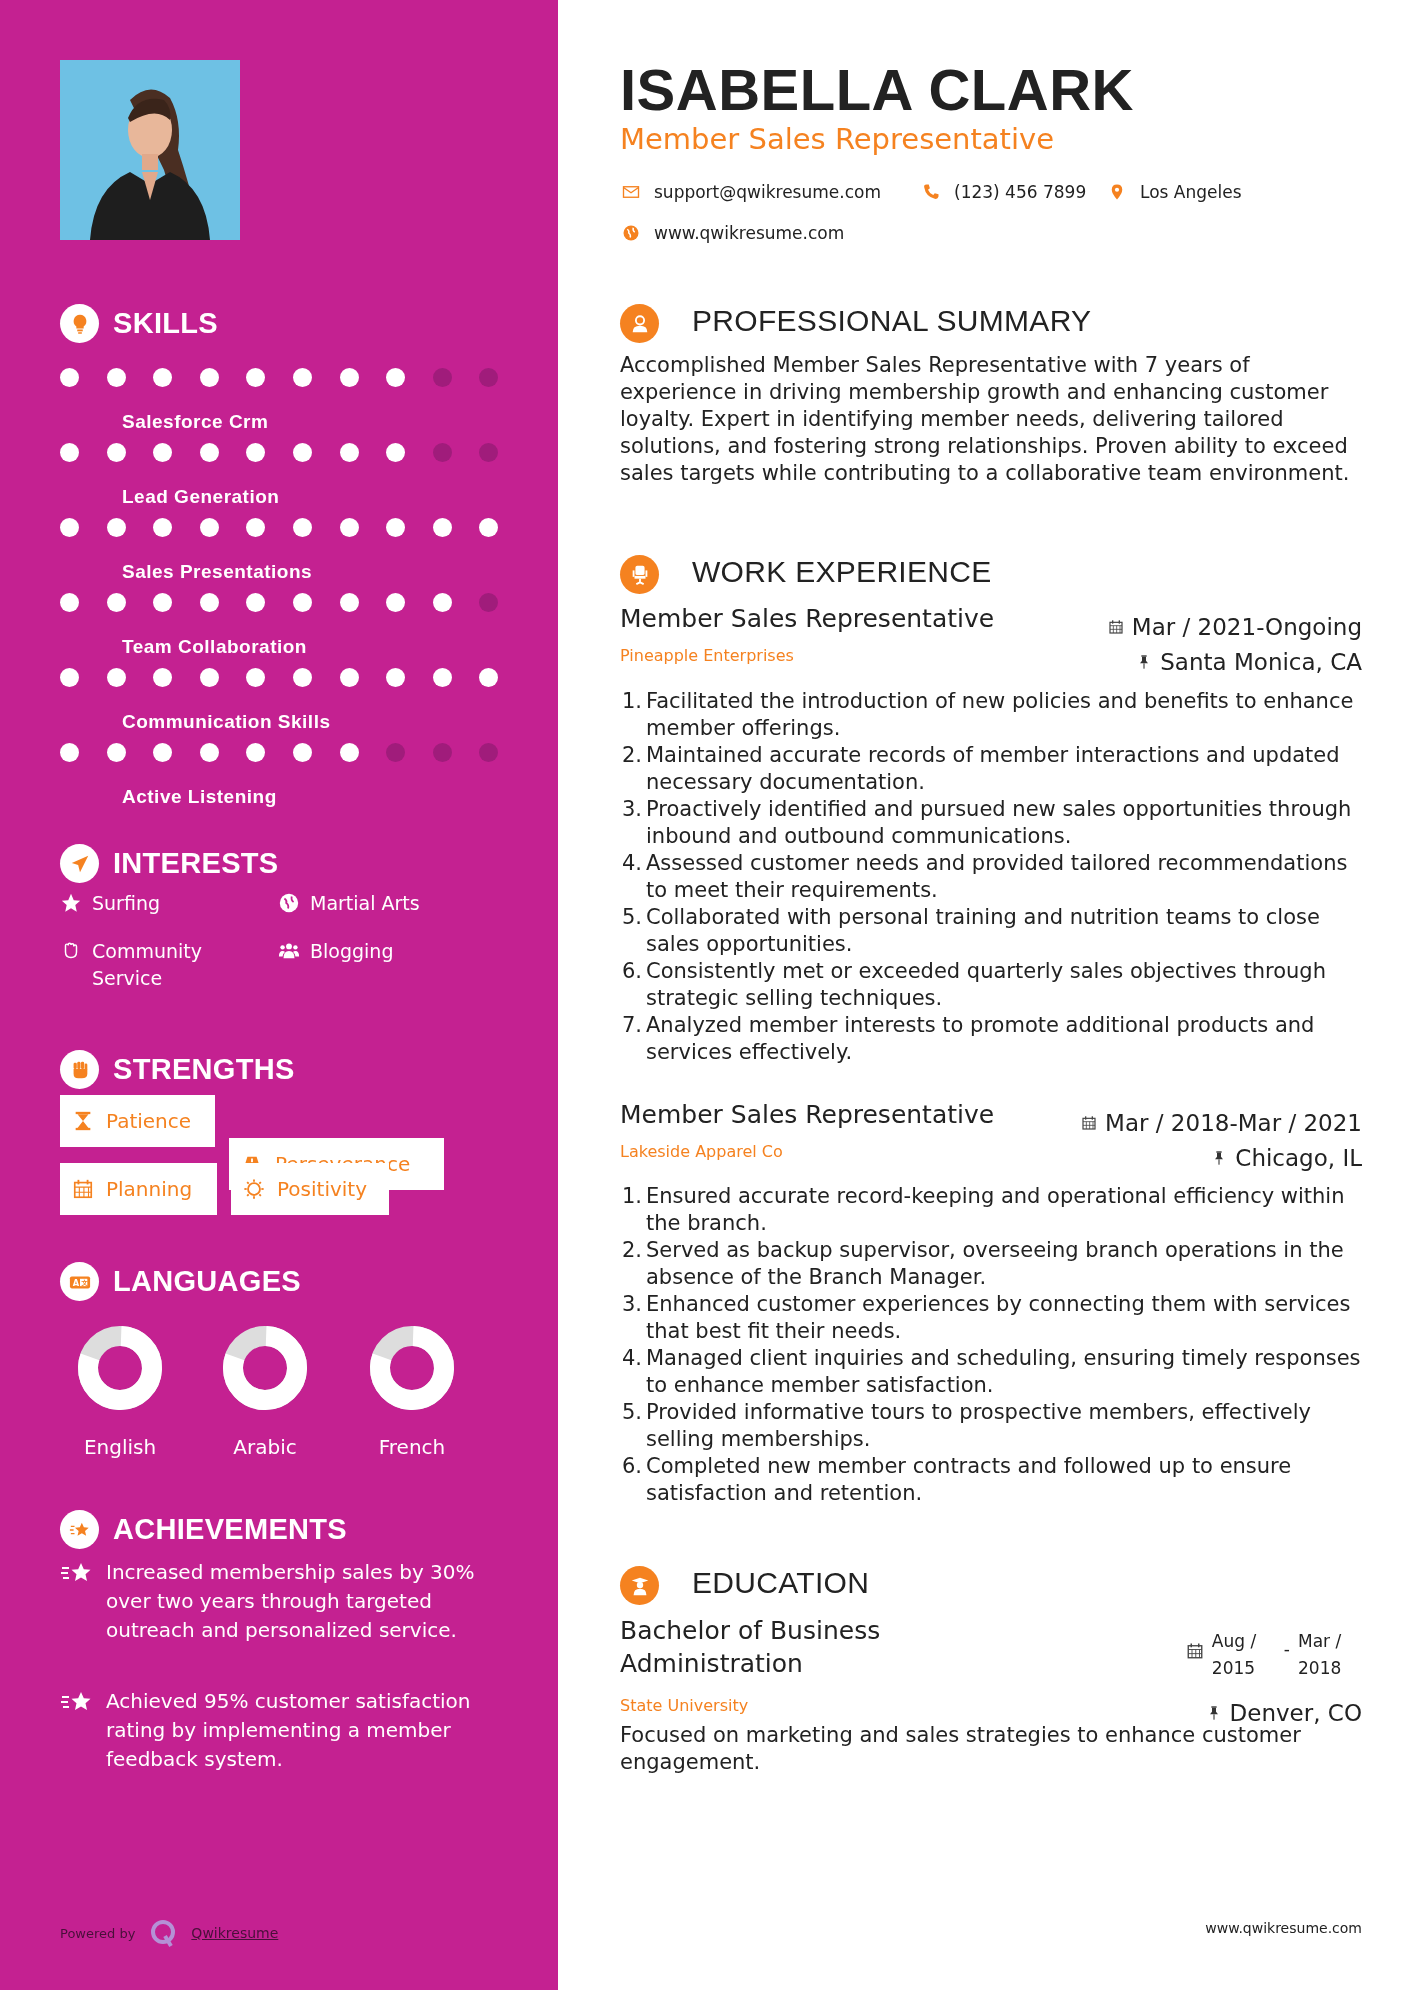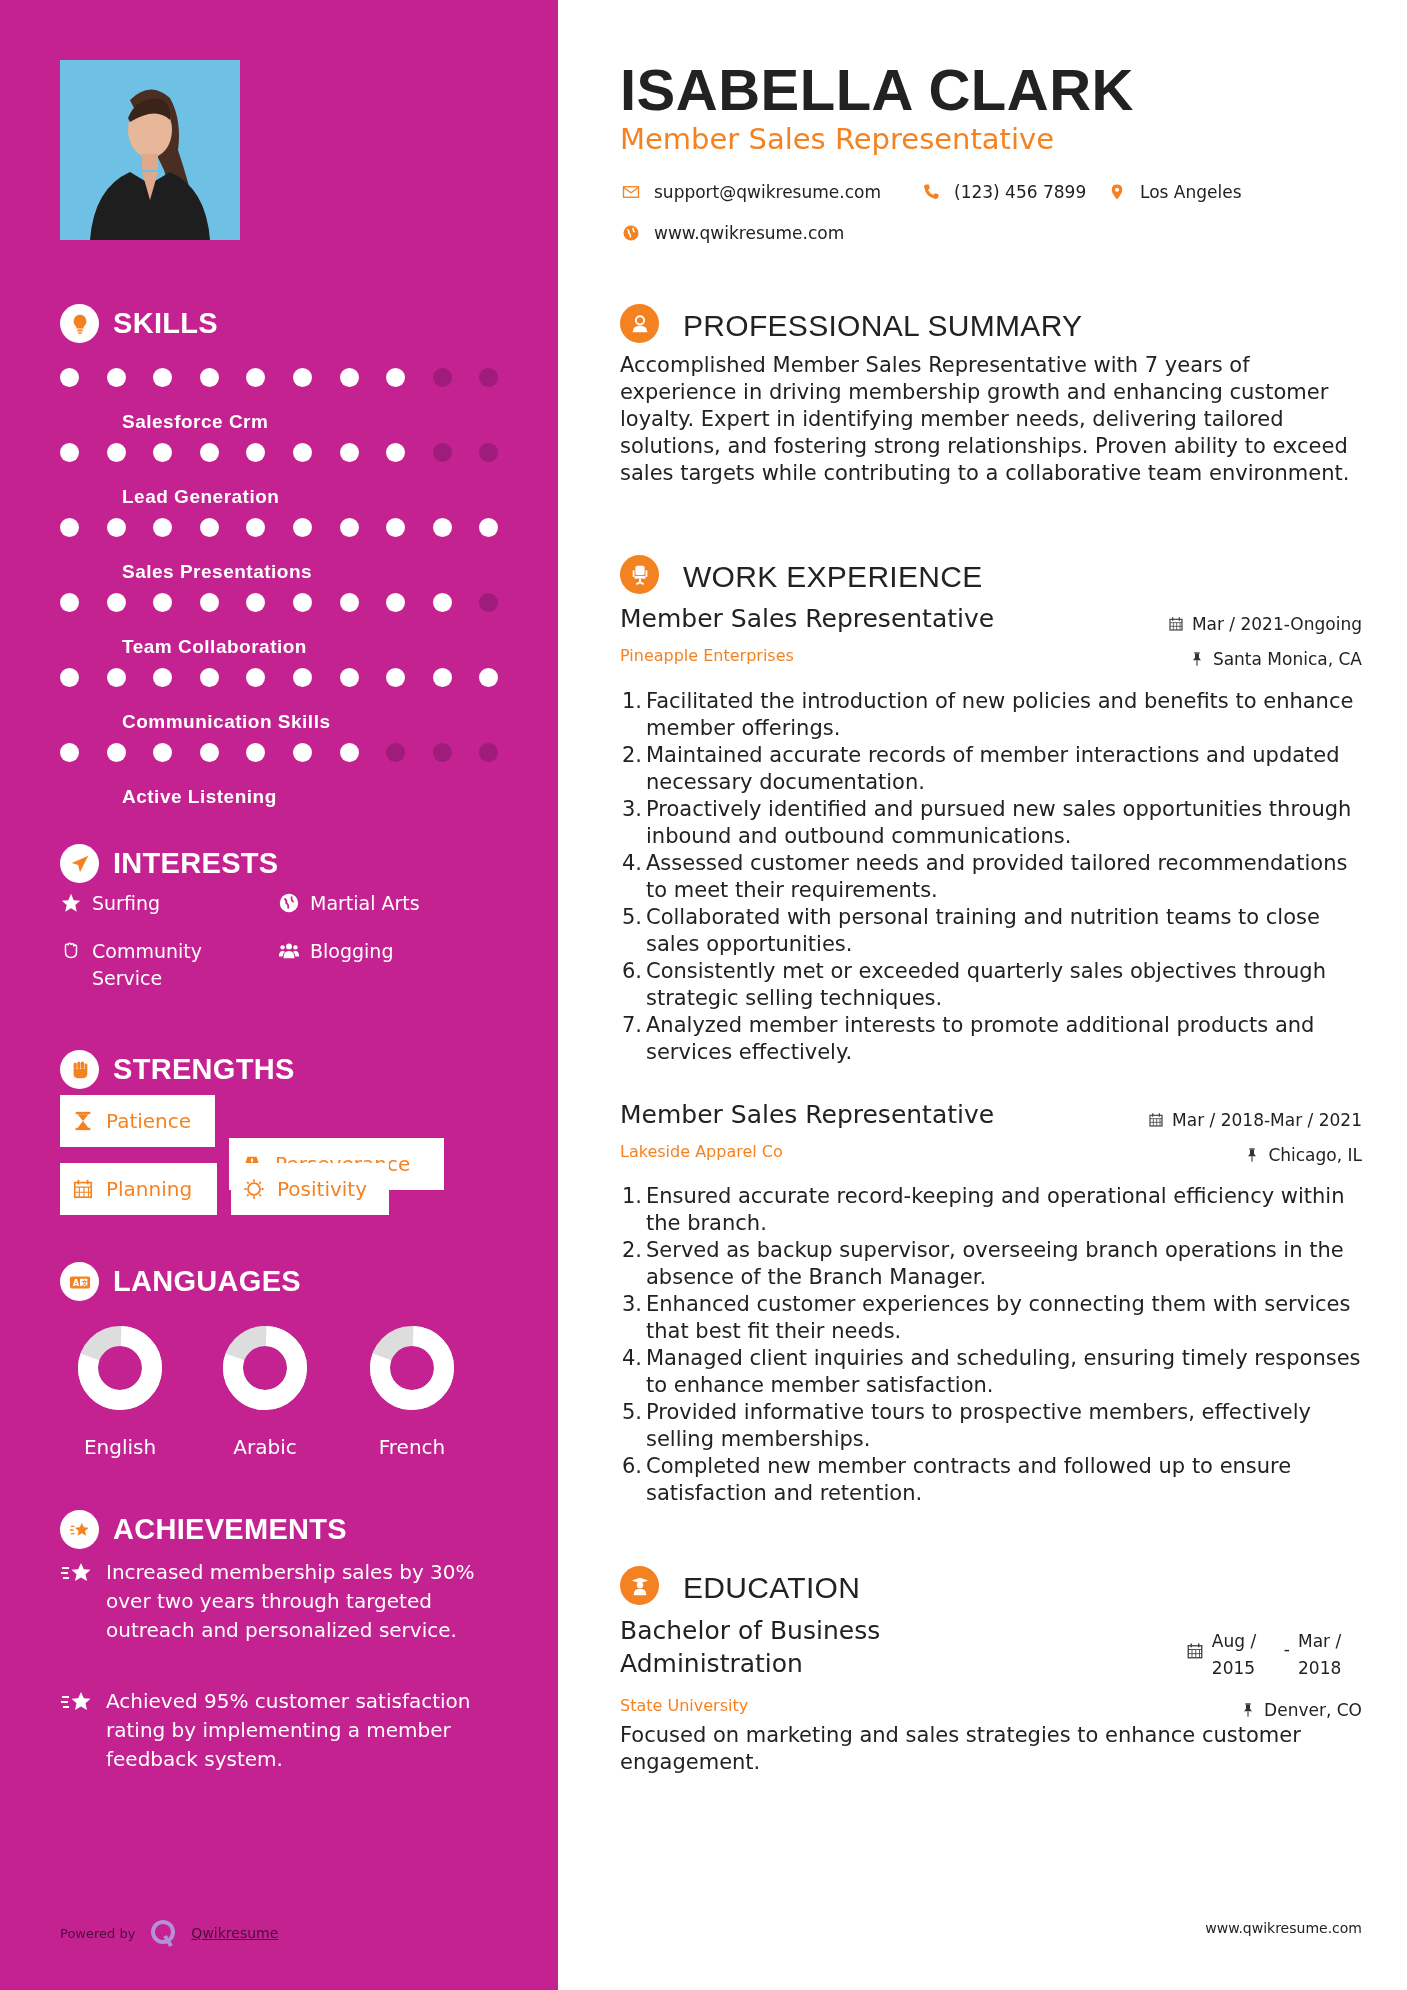--- a/index.html
+++ b/index.html
@@ -39,30 +39,30 @@
   .powered { position: absolute; left: 60px; top: 1918px; display: flex; align-items: center; gap: 14px; font-size: 13px; color: #4A0F3A; }
   .powered .q { width: 28px; height: 30px; }
   .powered .link { text-decoration: underline; color: #4A0F3A; font-size: 14px; }
 
   
   .name { position: absolute; left: 62px; top: 56px; font-family: Liberation Sans, sans-serif; font-weight: bold; font-size: 58px; color: #222; letter-spacing: 0.5px; }
   .role { position: absolute; left: 62px; top: 122px; font-size: 29px; color: #F58220; }
   .contact { position: absolute; display: flex; align-items: center; gap: 14px; font-size: 17px; color: #222; }
   .contact svg { width: 18px; height: 18px; flex: none; }
 
-  .main-sec-title { position: absolute; left: 62px; display: flex; align-items: flex-end; gap: 24px; }
+  .main-sec-title { position: absolute; left: 62px; display: flex; align-items: flex-start; gap: 33px; }
   .main-sec-title .ic { width: 39px; height: 39px; border-radius: 50%; background: #F58220; display: flex; align-items: center; justify-content: center; }
   .main-sec-title .ic svg { width: 22px; height: 22px; }
   .main-sec-title .t { font-family: "Liberation Sans", sans-serif; font-size: 30px; color: #222; letter-spacing: 0.3px; }
 
   .summary { position: absolute; left: 62px; top: 352px; width: 740px; font-size: 21px; line-height: 27px; color: #222; }
 
   .job-title { position: absolute; left: 62px; font-size: 25px; color: #222; }
   .job-company { position: absolute; left: 62px; font-size: 16px; color: #F58220; }
-  .meta { position: absolute; right: 45px; display: flex; align-items: center; gap: 8px; font-size: 17px; color: #222; }
+  .meta { position: absolute; right: 45px; display: flex; align-items: center; gap: 8px; font-size: 23px; color: #222; }
   .meta svg { width: 16px; height: 16px; flex: none; }
 
   .duties { position: absolute; left: 62px; width: 750px; font-size: 21px; line-height: 27px; color: #222; list-style: none; }
   .duties li { display: flex; }
   .duties .num { width: 22px; flex: none; text-align: right; margin-right: 4px; }
 
   .edu-dates { position: absolute; right: 45px; top: 1628px; display: flex; align-items: flex-start; gap: 8px; font-size: 17px; line-height: 27px; color: #222; }
   .edu-dates svg { width: 18px; height: 18px; margin-top: 14px; }
   .edu-dates .col { width: 64px; }
   .edu-dates .dash { margin-top: 8px; }

